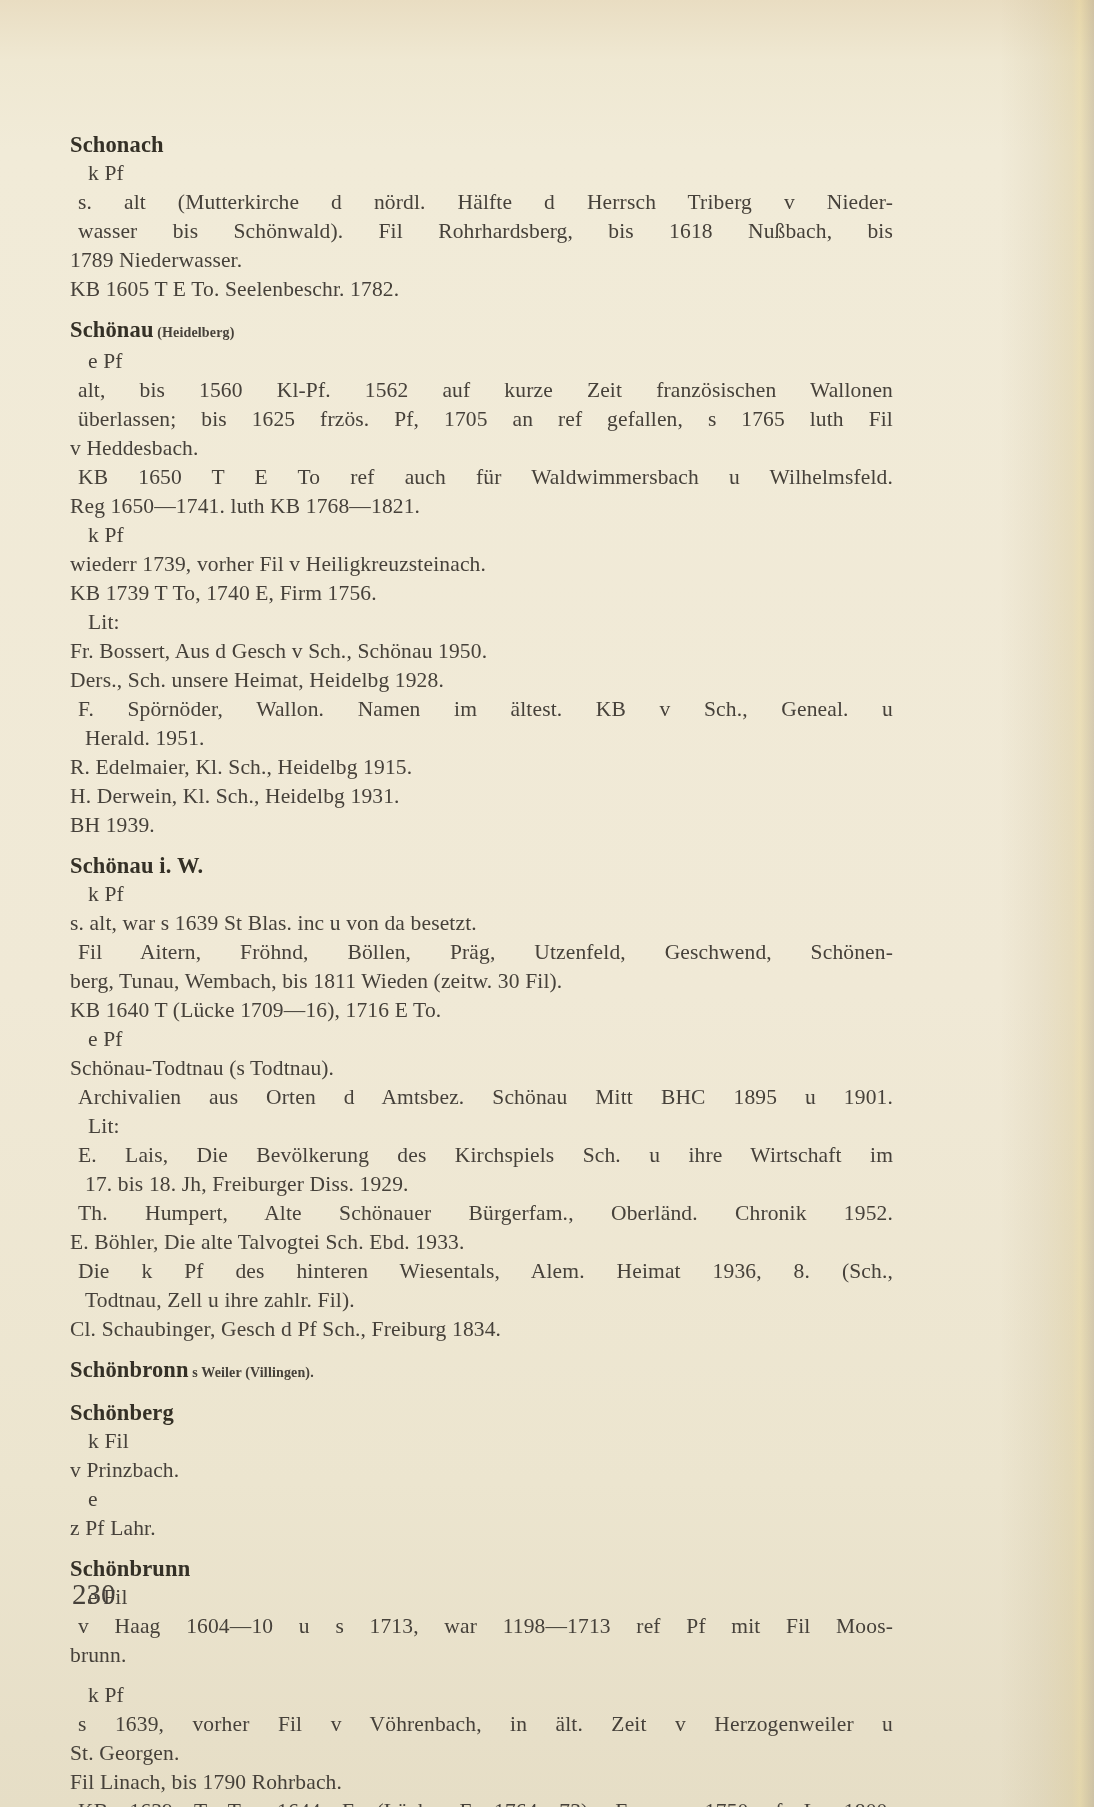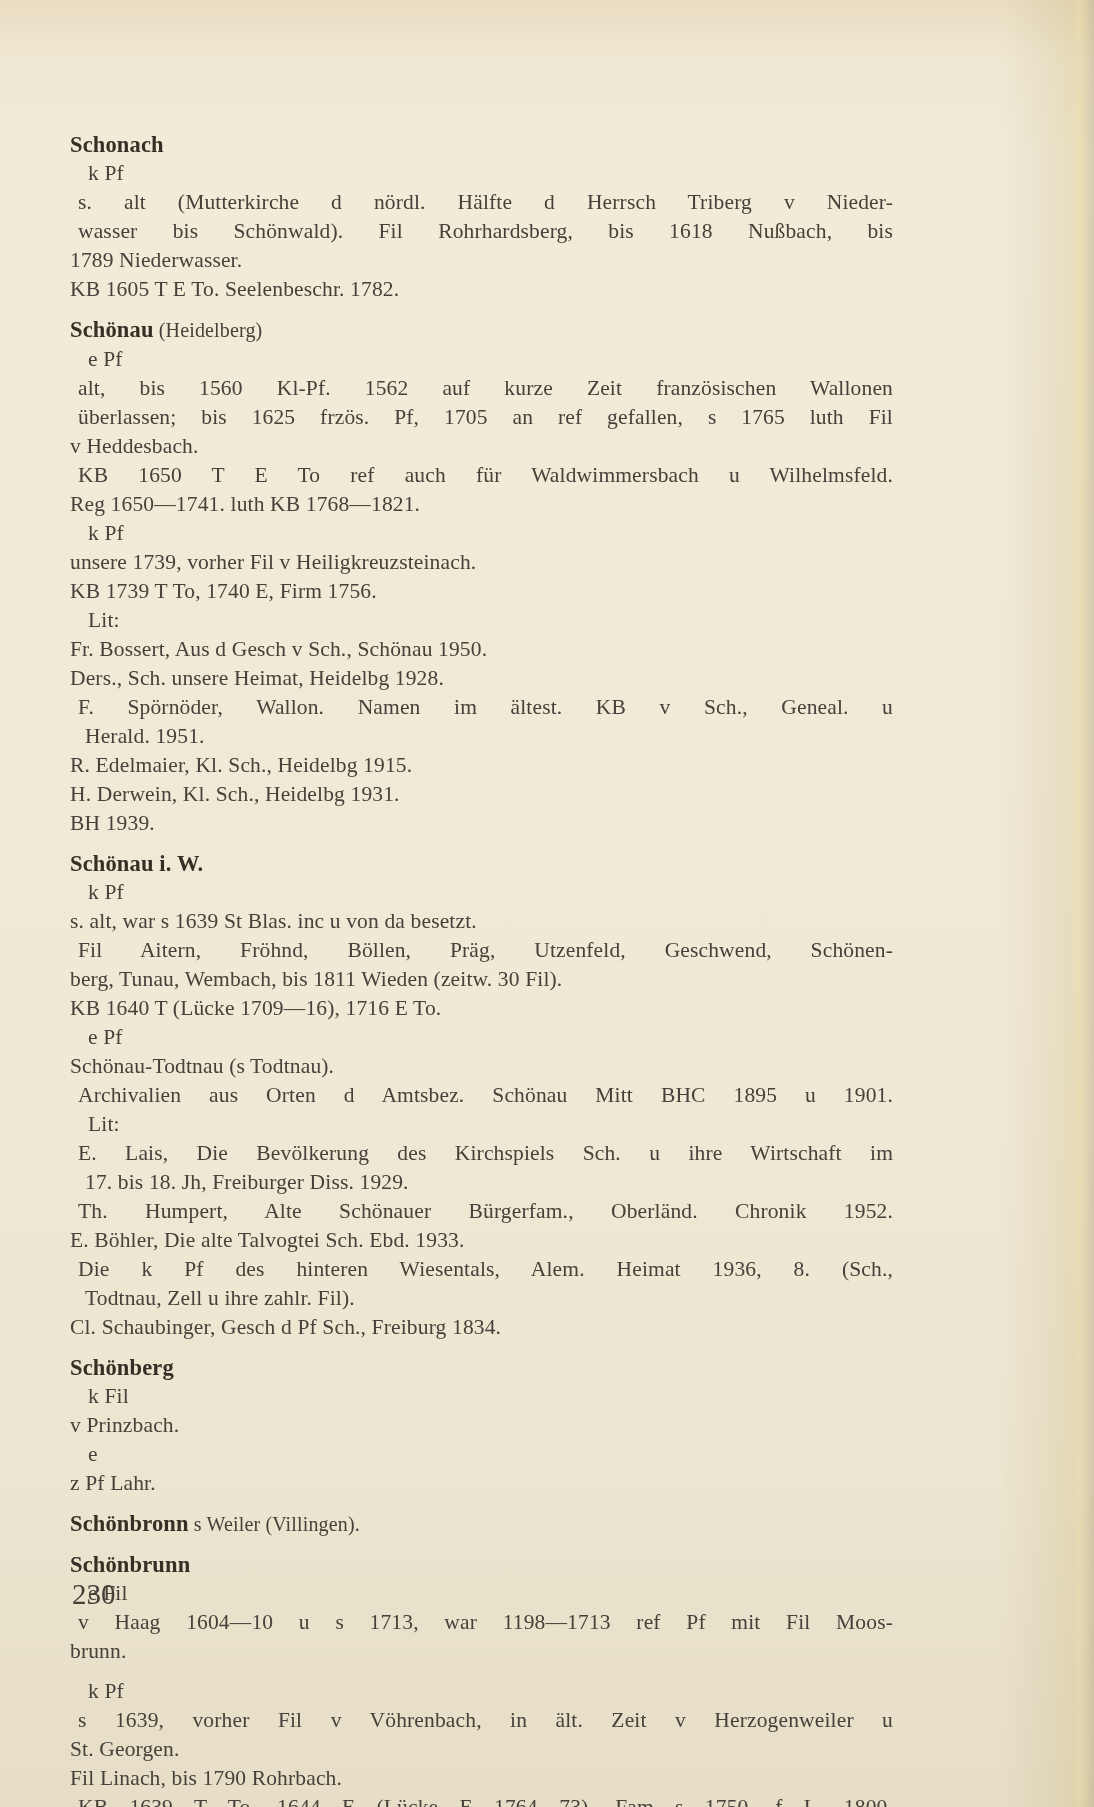--- a/index.html
+++ b/index.html
@@ -14,21 +14,21 @@
     font-family:"Liberation Serif","DejaVu Serif",serif;
   }
   .content{
     position:absolute;left:70px;top:130px;width:888px;
     color:var(--ink,#46413a);
     font-size:21.5px;line-height:29px;letter-spacing:0.15px;
   }
   .entry{margin-top:11px;}
   .entry:first-child{margin-top:0;}
   .heading{font-weight:bold;color:var(--heading-ink,#343026);font-size:22.5px;}
-  .heading .qual{font-weight:normal;color:var(--ink,#46413a);font-size:20px;}
+  .heading .qual{font-weight:bold;color:var(--ink,#46413a);font-size:14px;}
   .row{display:flex;flex-direction:column;}
   .row .label{flex:none;width:47px;margin-left:18px;white-space:nowrap;}
   .row .text{flex:none;width:823px;}
   .line{height:29px;overflow:visible;}
   .line.just{text-align:justify;text-align-last:justify;margin-left:8px;}
   .line.indent{padding-left:15px;}
   .pagenum{
     position:absolute;left:72px;top:1578px;
     font-size:29px;color:var(--ink,#46413a);
   }
@@ -57,21 +57,21 @@
           <div class="line just">alt, bis 1560 Kl-Pf. 1562 auf kurze Zeit französischen Wallonen</div>
           <div class="line just">überlassen; bis 1625 frzös. Pf, 1705 an ref gefallen, s 1765 luth Fil</div>
           <div class="line">v Heddesbach.</div>
           <div class="line just">KB 1650 T E To ref auch für Waldwimmersbach u Wilhelmsfeld.</div>
           <div class="line">Reg 1650—1741. luth KB 1768—1821.</div>
         </div>
       </div>
       <div class="row">
         <div class="label">k Pf</div>
         <div class="text">
-          <div class="line">unsere 1739, vorher Fil v Heiligkreuzsteinach.</div>
+          <div class="line">wiederr 1739, vorher Fil v Heiligkreuzsteinach.</div>
           <div class="line">KB 1739 T To, 1740 E, Firm 1756.</div>
         </div>
       </div>
       <div class="row">
         <div class="label">Lit:</div>
         <div class="text">
           <div class="line">Fr. Bossert, Aus d Gesch v Sch., Schönau 1950.</div>
           <div class="line">Ders., Sch. unsere Heimat, Heidelbg 1928.</div>
           <div class="line just">F. Spörnöder, Wallon. Namen im ältest. KB v Sch., Geneal. u</div>
           <div class="line indent">Herald. 1951.</div>
@@ -106,36 +106,36 @@
           <div class="line indent">17. bis 18. Jh, Freiburger Diss. 1929.</div>
           <div class="line just">Th. Humpert, Alte Schönauer Bürgerfam., Oberländ. Chronik 1952.</div>
           <div class="line">E. Böhler, Die alte Talvogtei Sch. Ebd. 1933.</div>
           <div class="line just">Die k Pf des hinteren Wiesentals, Alem. Heimat 1936, 8. (Sch.,</div>
           <div class="line indent">Todtnau, Zell u ihre zahlr. Fil).</div>
           <div class="line">Cl. Schaubinger, Gesch d Pf Sch., Freiburg 1834.</div>
         </div>
       </div>
     </div>
     <div class="entry">
+      <div class="heading"><span class="bold">Schönbronn</span><span class="qual">&nbsp;s Weiler (Villingen).</span></div>
+    </div>
+    <div class="entry">
       <div class="heading"><span class="bold">Schönberg</span></div>
       <div class="row">
         <div class="label">k Fil</div>
         <div class="text">
           <div class="line">v Prinzbach.</div>
         </div>
       </div>
       <div class="row">
         <div class="label">e</div>
         <div class="text">
           <div class="line">z Pf Lahr.</div>
         </div>
       </div>
-    </div>
-    <div class="entry">
-      <div class="heading"><span class="bold">Schönbronn</span><span class="qual">&nbsp;s Weiler (Villingen).</span></div>
     </div>
     <div class="entry">
       <div class="heading"><span class="bold">Schönbrunn</span></div>
       <div class="row">
         <div class="label">e Fil</div>
         <div class="text">
           <div class="line just">v Haag 1604—10 u s 1713, war 1198—1713 ref Pf mit Fil Moos-</div>
           <div class="line">brunn.</div>
         </div>
       </div>

